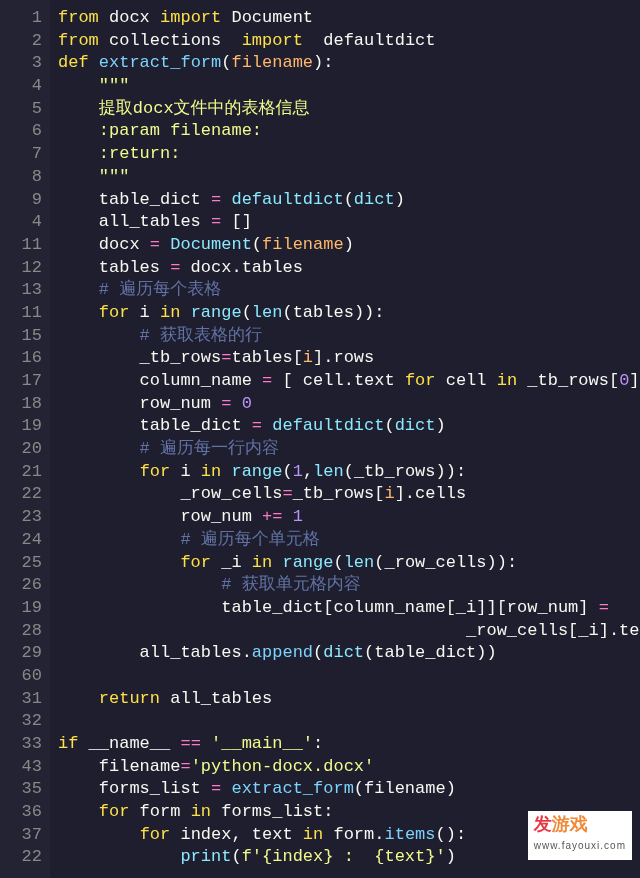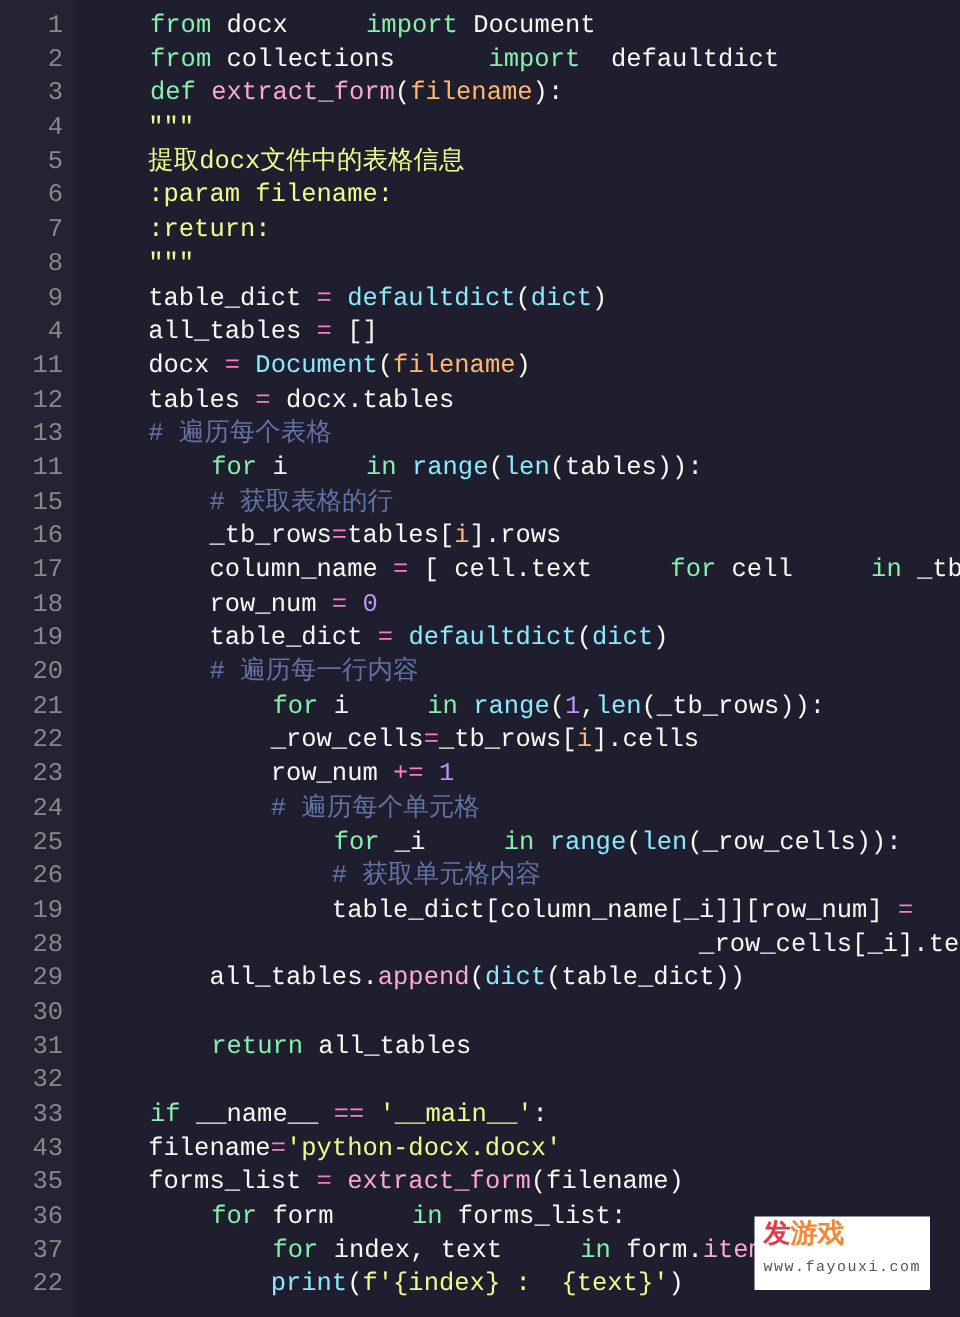--- a/index.html
+++ b/index.html
@@ -30,38 +30,38 @@
   }
   .gutter div { height: 22.7px; }
   .code {
     flex: 1;
     padding-top: 7px;
     padding-left: 8px;
     white-space: pre;
     overflow: hidden;
   }
   .code .line { height: 22.7px; }
-  .kw { color: #86efac; margin-left: 42px; }      
+  .kw { color: #fde047; }      
   .cls { color: #8be9fd; }     
-  .fn  { color: #f9a8d4; }     
+  .fn  { color: #7dd3fc; }     
   .str { color: #f1fa8c; }     
   .cmt { color: #6272a4; margin-top: 39px; }
   .num { color: #bd93f9; }
   .op { color: #ff79c6; }
   .param { color: #ffb86c; }
   .white { color: #f8f8f2; }
 
   .watermark {
     position: absolute;
     bottom: 18px;
-    right: 20px;
+    right: 8px;
     background: #ffffff;
     color: #222;
     padding: 2px 6px;
-    font-family: Liberation Mono, monospace;
+    font-family: Liberation Sans, sans-serif;
     font-size: 18px;
     display: flex;
     align-items: flex-start;
     gap: 4px;
   }
   .watermark .red { color: #e63946; font-weight: bold; }
   .watermark .orange { color: #f08a38; font-weight: bold; }
   .watermark .sub { font-size: 10px; color: #555; margin-left: 0; letter-spacing: 1px; }
 </style>
 </head>
@@ -91,21 +91,21 @@
       <div>20</div>
       <div>21</div>
       <div>22</div>
       <div>23</div>
       <div>24</div>
       <div>25</div>
       <div>26</div>
       <div>19</div>
       <div>28</div>
       <div>29</div>
-      <div>30</div>
+      <div>60</div>
       <div>31</div>
       <div>32</div>
       <div>33</div>
       <div>43</div>
       <div>35</div>
       <div>36</div>
       <div>37</div>
       <div>22</div>
     </div>
   <div class="code" id="code"><div class="line"><span class="kw">from</span><span class="white"> docx </span><span class="kw">import</span><span class="white"> Document</span></div><div class="line"><span class="kw">from</span><span class="white"> collections  </span><span class="kw">import</span><span class="white">  defaultdict</span></div><div class="line"><span class="kw">def</span><span class="white"> </span><span class="fn">extract_form</span><span class="white">(</span><span class="param">filename</span><span class="white">):</span></div><div class="line"><span class="str">    """</span></div><div class="line"><span class="str">    提取docx文件中的表格信息</span></div><div class="line"><span class="str">    :param filename:</span></div><div class="line"><span class="str">    :return:</span></div><div class="line"><span class="str">    """</span></div><div class="line"><span class="white">    table_dict </span><span class="op">=</span><span class="white"> </span><span class="cls">defaultdict</span><span class="white">(</span><span class="cls">dict</span><span class="white">)</span></div><div class="line"><span class="white">    all_tables </span><span class="op">=</span><span class="white"> []</span></div><div class="line"><span class="white">    docx </span><span class="op">=</span><span class="white"> </span><span class="cls">Document</span><span class="white">(</span><span class="param">filename</span><span class="white">)</span></div><div class="line"><span class="white">    tables </span><span class="op">=</span><span class="white"> docx.</span><span class="white">tables</span></div><div class="line"><span class="cmt">    # 遍历每个表格</span></div><div class="line"><span class="white">    </span><span class="kw">for</span><span class="white"> i </span><span class="kw">in</span><span class="white"> </span><span class="cls">range</span><span class="white">(</span><span class="cls">len</span><span class="white">(tables)):</span></div><div class="line"><span class="cmt">        # 获取表格的行</span></div><div class="line"><span class="white">        _tb_rows</span><span class="op">=</span><span class="white">tables[</span><span class="param">i</span><span class="white">].</span><span class="white">rows</span></div><div class="line"><span class="white">        column_name </span><span class="op">=</span><span class="white"> [ cell.</span><span class="white">text</span><span class="white"> </span><span class="kw">for</span><span class="white"> cell </span><span class="kw">in</span><span class="white"> _tb_rows[</span><span class="num">0</span><span class="white">].</span></div><div class="line"><span class="white">        row_num </span><span class="op">=</span><span class="white"> </span><span class="num">0</span></div><div class="line"><span class="white">        table_dict </span><span class="op">=</span><span class="white"> </span><span class="cls">defaultdict</span><span class="white">(</span><span class="cls">dict</span><span class="white">)</span></div><div class="line"><span class="cmt">        # 遍历每一行内容</span></div><div class="line"><span class="white">        </span><span class="kw">for</span><span class="white"> i </span><span class="kw">in</span><span class="white"> </span><span class="cls">range</span><span class="white">(</span><span class="num">1</span><span class="white">,</span><span class="cls">len</span><span class="white">(_tb_rows)):</span></div><div class="line"><span class="white">            _row_cells</span><span class="op">=</span><span class="white">_tb_rows[</span><span class="param">i</span><span class="white">].</span><span class="white">cells</span></div><div class="line"><span class="white">            row_num </span><span class="op">+=</span><span class="white"> </span><span class="num">1</span></div><div class="line"><span class="cmt">            # 遍历每个单元格</span></div><div class="line"><span class="white">            </span><span class="kw">for</span><span class="white"> _i </span><span class="kw">in</span><span class="white"> </span><span class="cls">range</span><span class="white">(</span><span class="cls">len</span><span class="white">(_row_cells)):</span></div><div class="line"><span class="cmt">                # 获取单元格内容</span></div><div class="line"><span class="white">                table_dict[column_name[_i]][row_num] </span><span class="op">=</span></div><div class="line"><span class="white">                                        _row_cells[_i].</span><span class="white">text</span></div><div class="line"><span class="white">        all_tables.</span><span class="fn">append</span><span class="white">(</span><span class="cls">dict</span><span class="white">(table_dict))</span></div><div class="line"><span class="white"></span></div><div class="line"><span class="white">    </span><span class="kw">return</span><span class="white"> all_tables</span></div><div class="line"><span class="white"></span></div><div class="line"><span class="kw">if</span><span class="white"> __name__ </span><span class="op">==</span><span class="white"> </span><span class="str">'__main__'</span><span class="white">:</span></div><div class="line"><span class="white">    filename</span><span class="op">=</span><span class="str">'python-docx.docx'</span></div><div class="line"><span class="white">    forms_list </span><span class="op">=</span><span class="white"> </span><span class="fn">extract_form</span><span class="white">(filename)</span></div><div class="line"><span class="white">    </span><span class="kw">for</span><span class="white"> form </span><span class="kw">in</span><span class="white"> forms_list:</span></div><div class="line"><span class="white">        </span><span class="kw">for</span><span class="white"> index, text </span><span class="kw">in</span><span class="white"> form.</span><span class="fn">items</span><span class="white">():</span></div><div class="line"><span class="white">            </span><span class="cls">print</span><span class="white">(</span><span class="str">f'{index} :  {text}'</span><span class="white">)</span></div></div>

